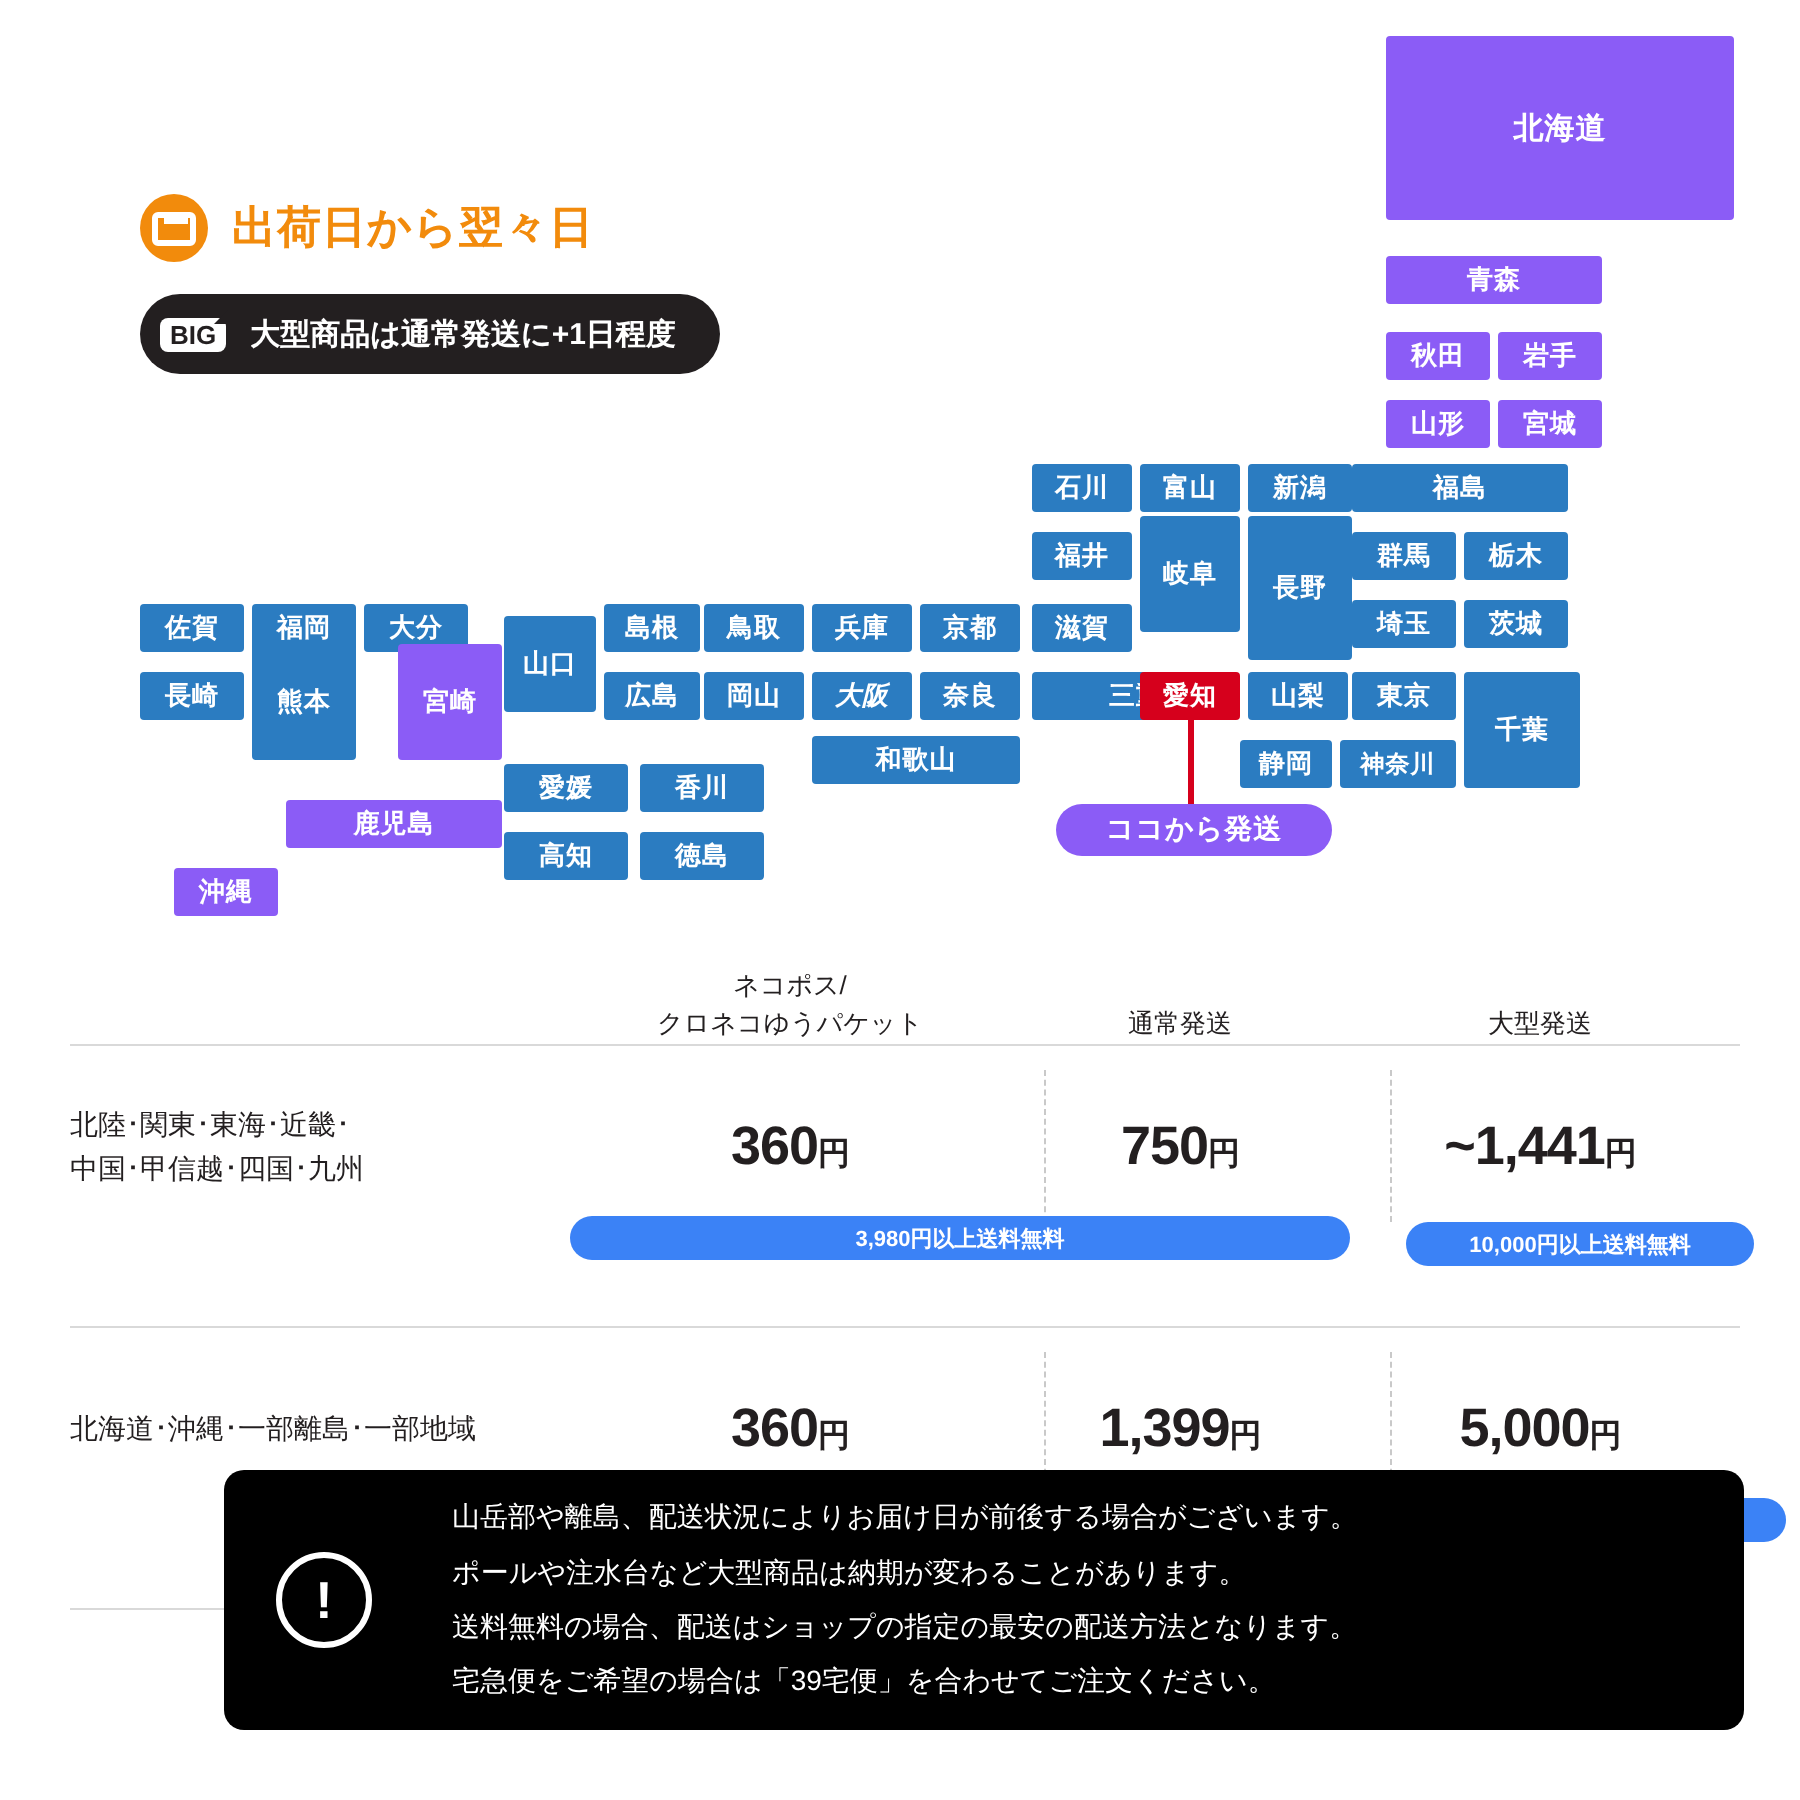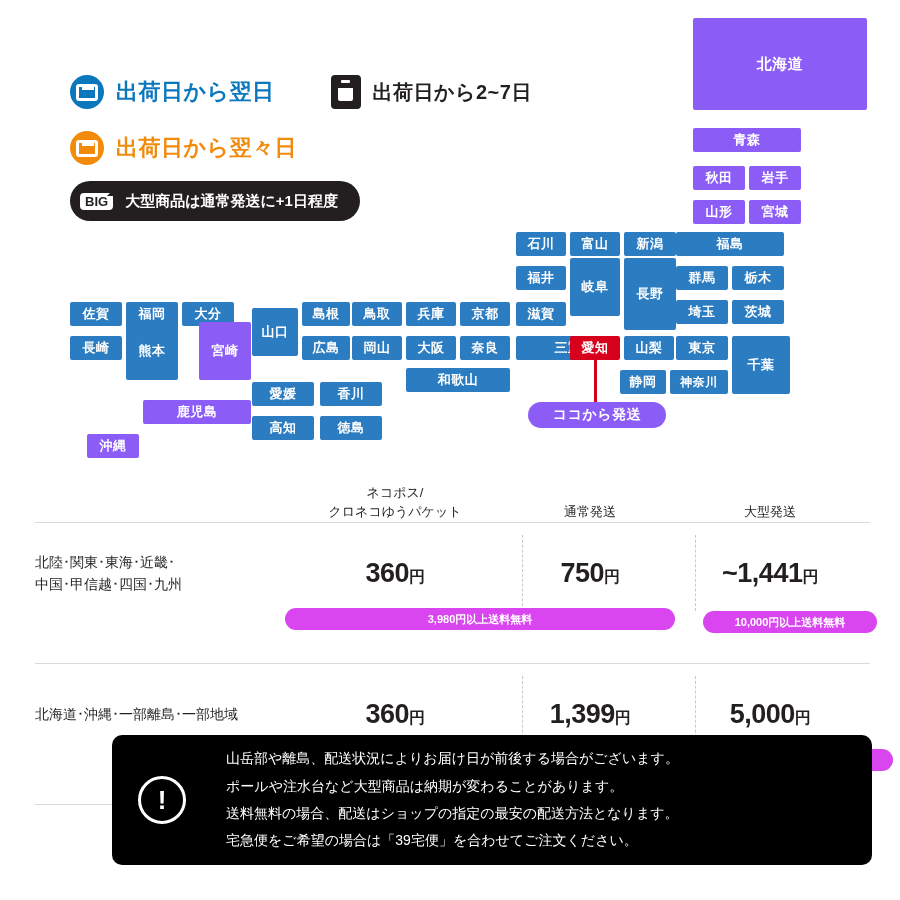--- a/index.html
+++ b/index.html
@@ -56,51 +56,37 @@
   .col1{width:220px;text-align:center;}
   .col2{width:170px;text-align:center;}
   .col3{width:190px;text-align:center;}
   .thead .ch{font-size:13px;color:#231f20;line-height:1.45;}
   .hr{height:1px;background:#d9d9d9;width:100%;}
   .trow{display:flex;align-items:center;min-height:100px;position:relative;}
   .rlabel{font-size:14px;line-height:1.6;color:#231f20;}
   .price{font-size:27px;font-weight:bold;color:#231f20;letter-spacing:-0.5px;}
   .price .yen{font-size:16px;font-weight:bold;}
   .cellwrap{display:flex;flex-direction:column;align-items:center;justify-content:center;}
-  .banner{margin-top:9px;background:#d946ef;color:#fff;font-size:11px;font-weight:bold;
+  .banner{margin-top:9px;background:#3b82f6;color:#fff;font-size:11px;font-weight:bold;
           border-radius:13px;height:22px;display:flex;align-items:center;justify-content:center;padding:0 12px;white-space:nowrap;}
   .vsep{position:absolute;top:12px;bottom:12px;width:1px;border-left:1px dashed #c9c9c9;}
 
   
   .notice{position:absolute;left:112px;top:735px;width:760px;height:130px;background:#000;border-radius:10px;
           display:flex;align-items:center;padding:0 0 0 26px;box-sizing:border-box;}
   .excl{width:42px;height:42px;border-radius:50%;border:3px solid #fff;flex:0 0 auto;
         display:flex;align-items:center;justify-content:center;color:#fff;font-size:26px;font-weight:bold;line-height:1;}
   .ntext{margin-left:40px;color:#fff;font-size:14px;line-height:1.95;}
 </style>
 </head>
 <body>
 
 <div class="wrap">
 
   <div class="legend">
-    <div class="legend-row">
-      <div class="legend-item">
-        <span class="lg-icon blue">
-            <span class="box-ic"></span>
-          </span>
-        <span class="lg-text blue">出荷日から翌日</span>
-      </div>
-      <div class="legend-item" style="margin-left:56px;">
-        <span class="lg-icon dark">
-            <span class="cal-ic"></span>
-          </span>
-        <span class="lg-text dark">出荷日から2~7日</span>
-      </div>
-    </div>
     <div class="legend-row" style="margin-top:22px;">
       <div class="legend-item">
         <span class="lg-icon orange">
             <span class="box-ic"></span>
           </span>
         <span class="lg-text orange">出荷日から翌々日</span>
       </div>
     </div>
     <div class="big-pill">
       <span class="big-badge">BIG</span>
@@ -134,21 +120,21 @@
     <div class="pref" style="left:516px;top:336px;width:50px;height:24px;padding-left:27px;">三重</div>
     <div class="pref red" style="left:570px;top:336px;width:50px;height:24px;">愛知</div>
     <div class="pref" style="left:624px;top:336px;width:50px;height:24px;">山梨</div>
     <div class="pref" style="left:460px;top:302px;width:50px;height:24px;">京都</div>
     <div class="pref" style="left:406px;top:302px;width:50px;height:24px;">兵庫</div>
     <div class="pref" style="left:352px;top:302px;width:50px;height:24px;">鳥取</div>
     <div class="pref" style="left:302px;top:302px;width:48px;height:24px;">島根</div>
     <div class="pref" style="left:252px;top:308px;width:46px;height:48px;">山口</div>
     <div class="pref" style="left:302px;top:336px;width:48px;height:24px;">広島</div>
     <div class="pref" style="left:352px;top:336px;width:50px;height:24px;">岡山</div>
-    <div class="pref" style="left:406px;top:336px;width:50px;height:24px;">大阪</div>
+    <div class="pref" style="left:406px;top:336px;width:50px;height:24px;font-style:italic;">大阪</div>
     <div class="pref" style="left:460px;top:336px;width:50px;height:24px;">奈良</div>
     <div class="pref" style="left:406px;top:368px;width:104px;height:24px;">和歌山</div>
     <div class="pref" style="left:252px;top:382px;width:62px;height:24px;">愛媛</div>
     <div class="pref" style="left:320px;top:382px;width:62px;height:24px;">香川</div>
     <div class="pref" style="left:252px;top:416px;width:62px;height:24px;">高知</div>
     <div class="pref" style="left:320px;top:416px;width:62px;height:24px;">徳島</div>
     <div class="pref" style="left:70px;top:302px;width:52px;height:24px;">佐賀</div>
     <div class="pref" style="left:126px;top:302px;width:52px;height:24px;">福岡</div>
     <div class="pref" style="left:182px;top:302px;width:52px;height:24px;">大分</div>
     <div class="pref" style="left:70px;top:336px;width:52px;height:24px;">長崎</div>

